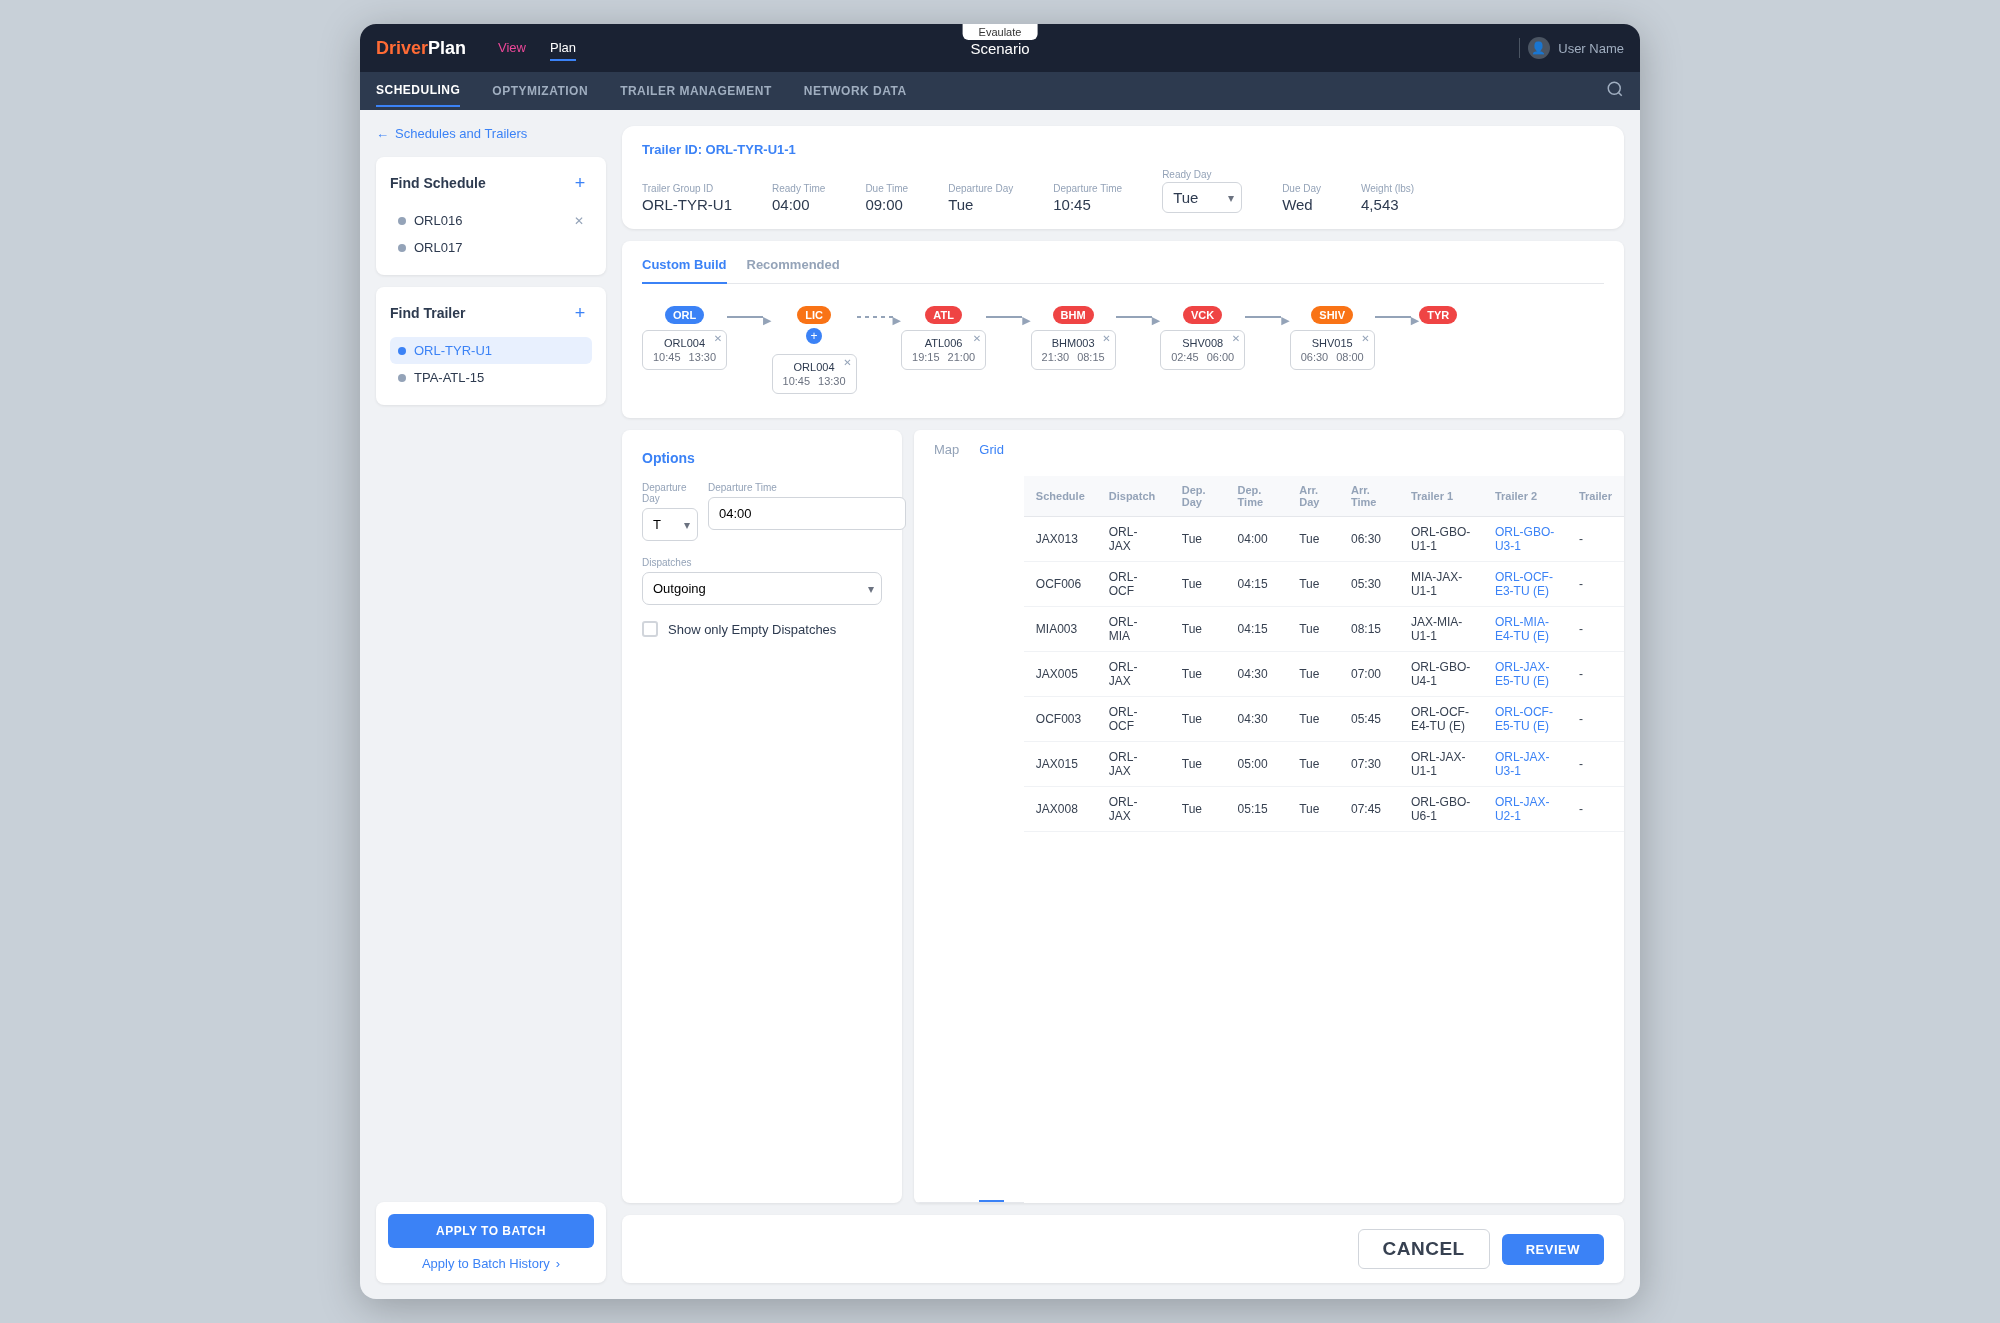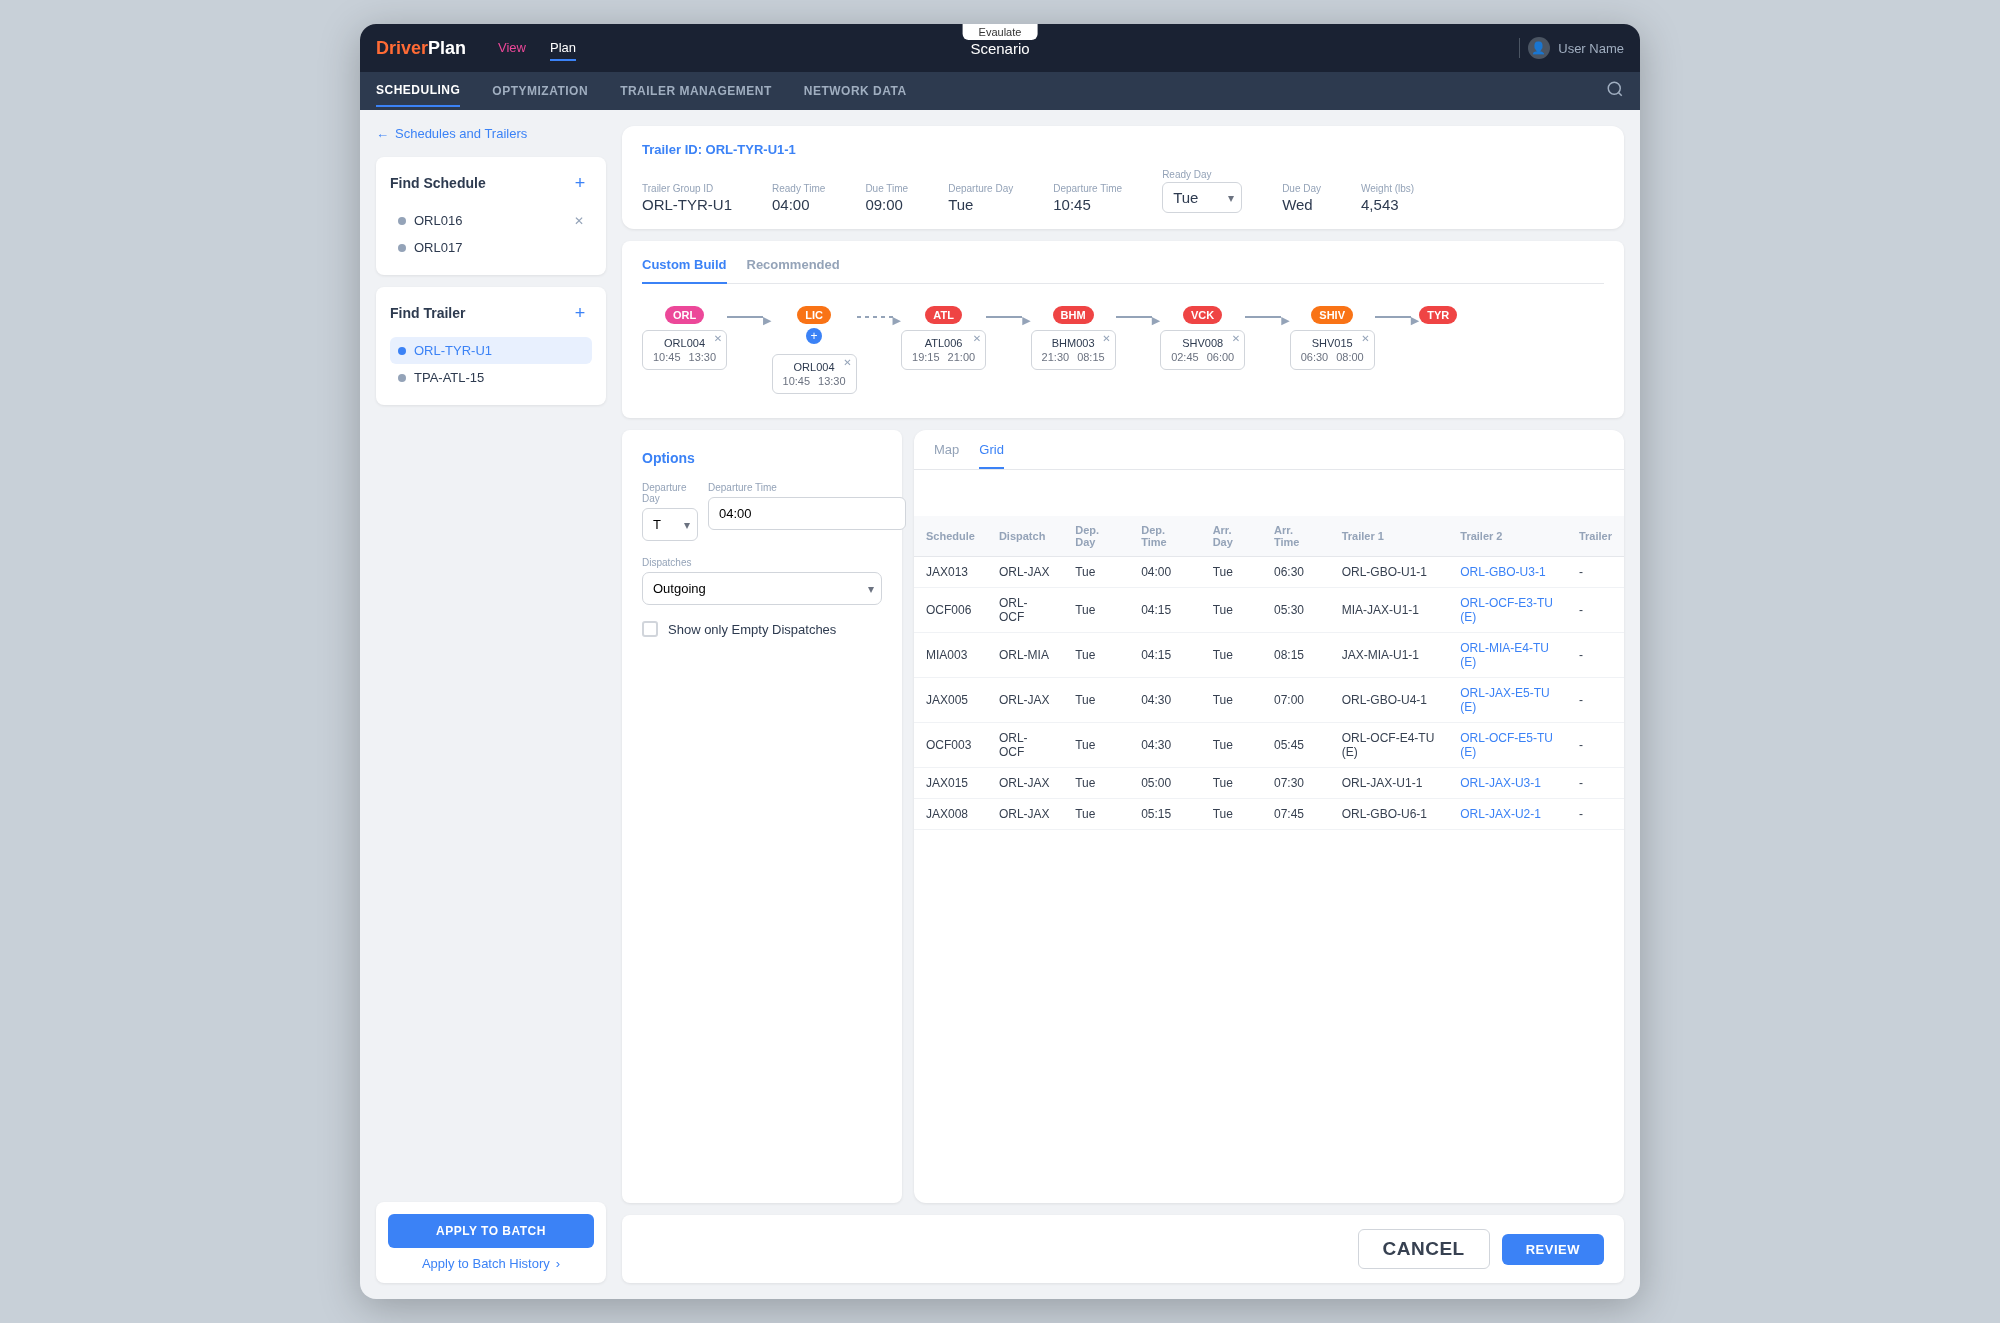--- a/index.html
+++ b/index.html
@@ -307,21 +307,21 @@
       padding: 16px 20px;
       box-shadow: 0 1px 3px rgba(0,0,0,0.08);
     }
     .node-badge {
       padding: 3px 8px;
       border-radius: 10px;
       font-size: 11px;
       font-weight: 700;
       color: #fff;
     }
-    .badge-orl { background: #ec4899; }
+    .badge-orl { background: #3b82f6; }
     .badge-lic { background: #f97316; }
     .badge-atl { background: #ef4444; }
     .badge-bhm { background: #ef4444; }
     .badge-vck { background: #ef4444; }
     .badge-shiv { background: #f97316; }
     .badge-tyr { background: #ef4444; }
     .schedule-box {
       border: 1px solid #d1d5db;
       border-radius: 6px;
       padding: 6px 10px;
@@ -424,27 +424,27 @@
       width: 16px;
       height: 16px;
       border: 2px solid #d1d5db;
       border-radius: 3px;
       background: #fff;
       flex-shrink: 0;
     }
     
     .grid-card {
       background: #fff;
-      border-radius: 12px;
+      border-radius: 6px;
       padding: 0;
       box-shadow: 0 1px 3px rgba(0,0,0,0.08);
       flex: 1;
       overflow: hidden;
       display: flex;
-      flex-direction: column;
+      flex-direction: row;
     }
     .grid-tabs {
       display: flex;
       gap: 20px;
       padding: 12px 20px 0;
       border-bottom: 1px solid #e5e7eb;
     }
     .grid-tab {
       font-size: 13px;
       font-weight: 500;

